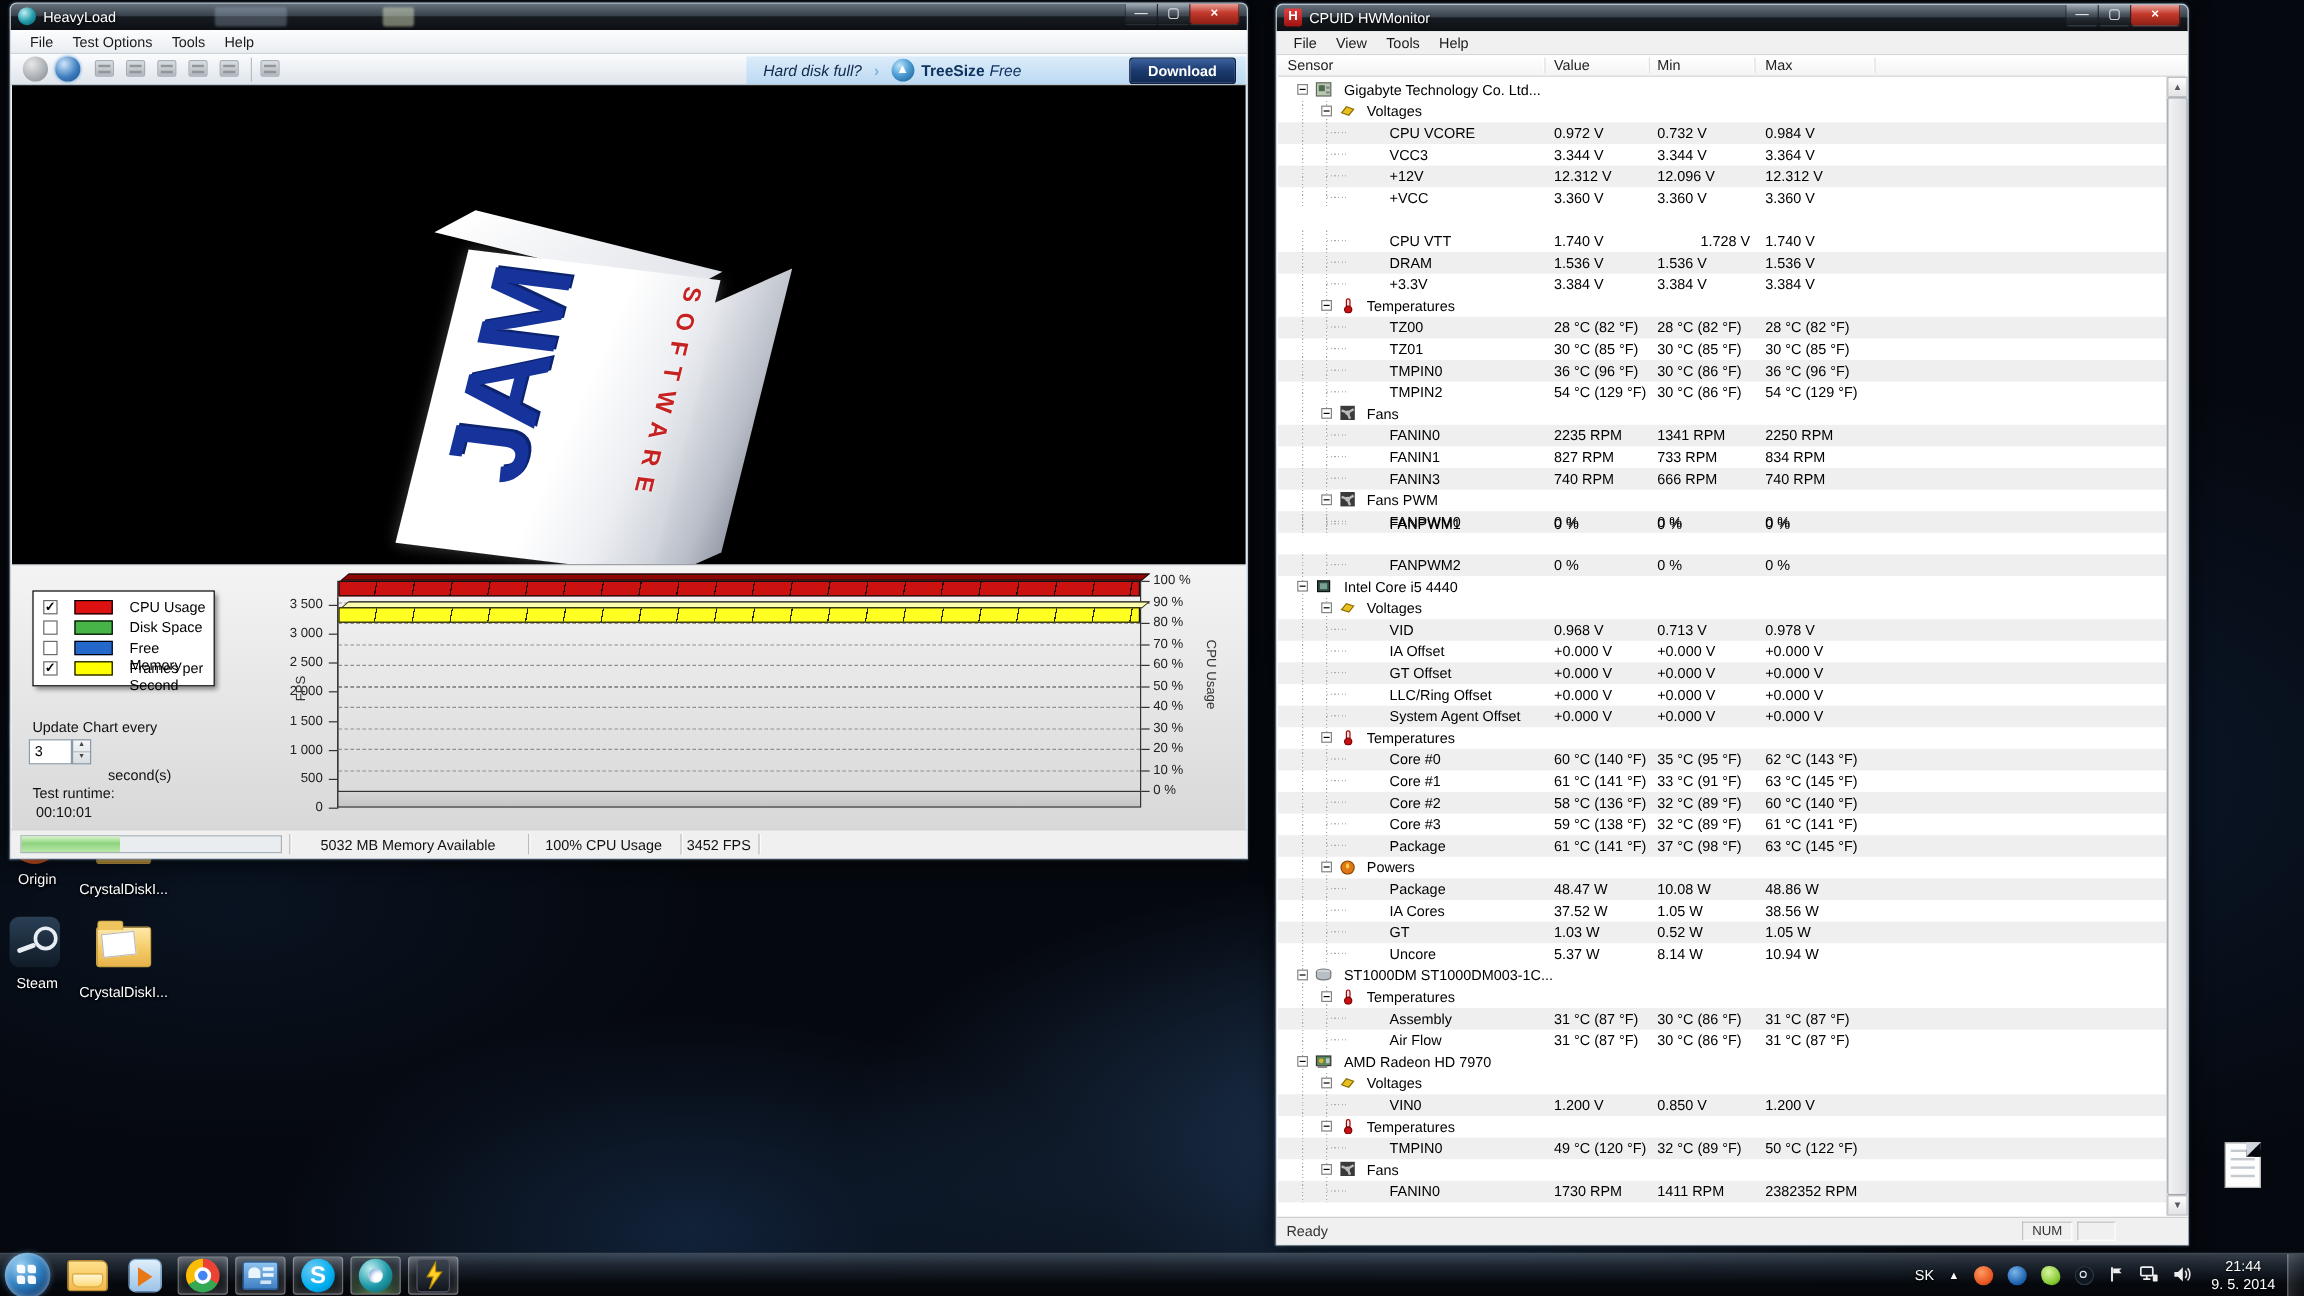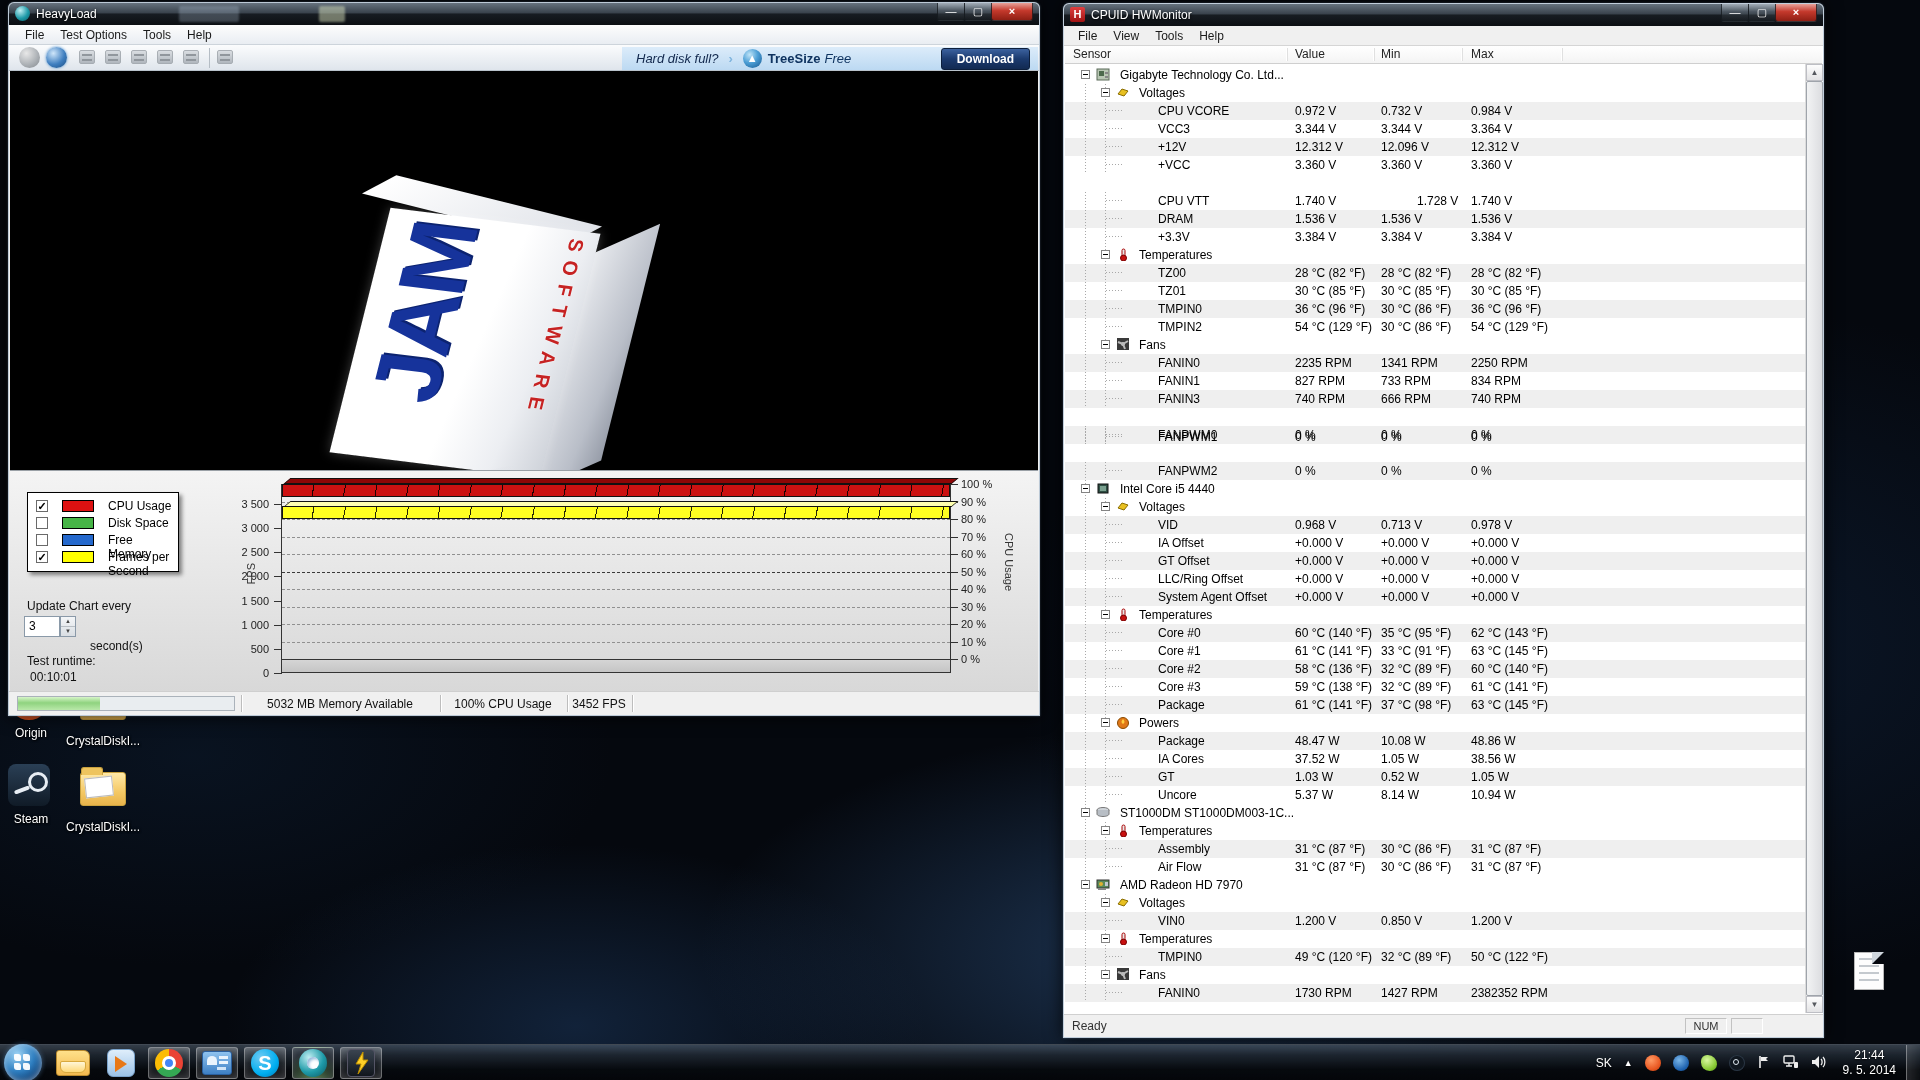--- a/index.html
+++ b/index.html
@@ -580,20 +580,33 @@
       </div>
       <div class="hwm-row shaded" style="top: 326px;">
         <div class="guide-v" style="left: 20px;"></div>
         <div class="guide-v" style="left: 40px;"></div>
         <div class="guide-h" style="left: 41px; width: 16px;"></div>
         <div class="hwm-cell" style="left: 93px;">FANIN3</div>
         <div class="hwm-cell" style="left: 230px;">740 RPM</div>
         <div class="hwm-cell" style="left: 316px;">666 RPM</div>
         <div class="hwm-cell" style="left: 406px;">740 RPM</div>
       </div>
+      <div class="hwm-row" style="top: 344px;">
+        <div class="guide-v" style="left: 20px;"></div>
+        <div class="guide-v" style="left: 40px;"></div>
+        <div class="expand-box" style="left: 36px;">
+          <i></i>
+        </div>
+        <div class="row-icon" style="left: 51px;"><svg width="14" height="13">
+            <rect x="1" y="0" width="12" height="12" fill="#3a3a3a"></rect>
+            <circle cx="7" cy="6" r="2" fill="#ccc"></circle>
+            <path d="M7 6 L12 3 M7 6 L2 4 M7 6 L9 11" stroke="#bbb" stroke-width="2"></path>
+          </svg></div>
+        <div class="hwm-cell" style="left: 74px;">Fans PWM</div>
+      </div>
       <div class="hwm-row shaded" style="top: 362px;">
         <div class="guide-v" style="left: 20px;"></div>
         <div class="guide-v" style="left: 40px;"></div>
         <div class="guide-h" style="left: 41px; width: 16px;"></div>
         <div class="hwm-cell" style="left: 93px;">FANPWM0</div>
         <div class="hwm-cell" style="left: 230px;">0 %</div>
         <div class="hwm-cell" style="left: 316px;">0 %</div>
         <div class="hwm-cell" style="left: 406px;">0 %</div>
       </div>
       <div class="hwm-row" style="top: 364px;">
@@ -893,21 +906,21 @@
             <path d="M7 6 L12 3 M7 6 L2 4 M7 6 L9 11" stroke="#bbb" stroke-width="2"></path>
           </svg></div>
         <div class="hwm-cell" style="left: 74px;">Fans</div>
       </div>
       <div class="hwm-row shaded" style="top: 920px;">
         <div class="guide-v" style="left: 20px;"></div>
         <div class="guide-v" style="left: 40px;"></div>
         <div class="guide-h" style="left: 41px; width: 16px;"></div>
         <div class="hwm-cell" style="left: 93px;">FANIN0</div>
         <div class="hwm-cell" style="left: 230px;">1730 RPM</div>
-        <div class="hwm-cell" style="left: 316px;">1427 RPM</div>
+        <div class="hwm-cell" style="left: 316px;">1411 RPM</div>
         <div class="hwm-cell" style="left: 406px;">2382352 RPM</div>
       </div>
     </div>
   <div id="hwm-scroll">
     <div class="scroll-arrow" style="top:0;">▲</div>
     <div id="hwm-thumb"></div>
     <div class="scroll-arrow" style="bottom:0;">▼</div>
   </div>
   <div id="hwm-status">
     <span style="position:absolute; left:8px; top:4px;">Ready</span>

